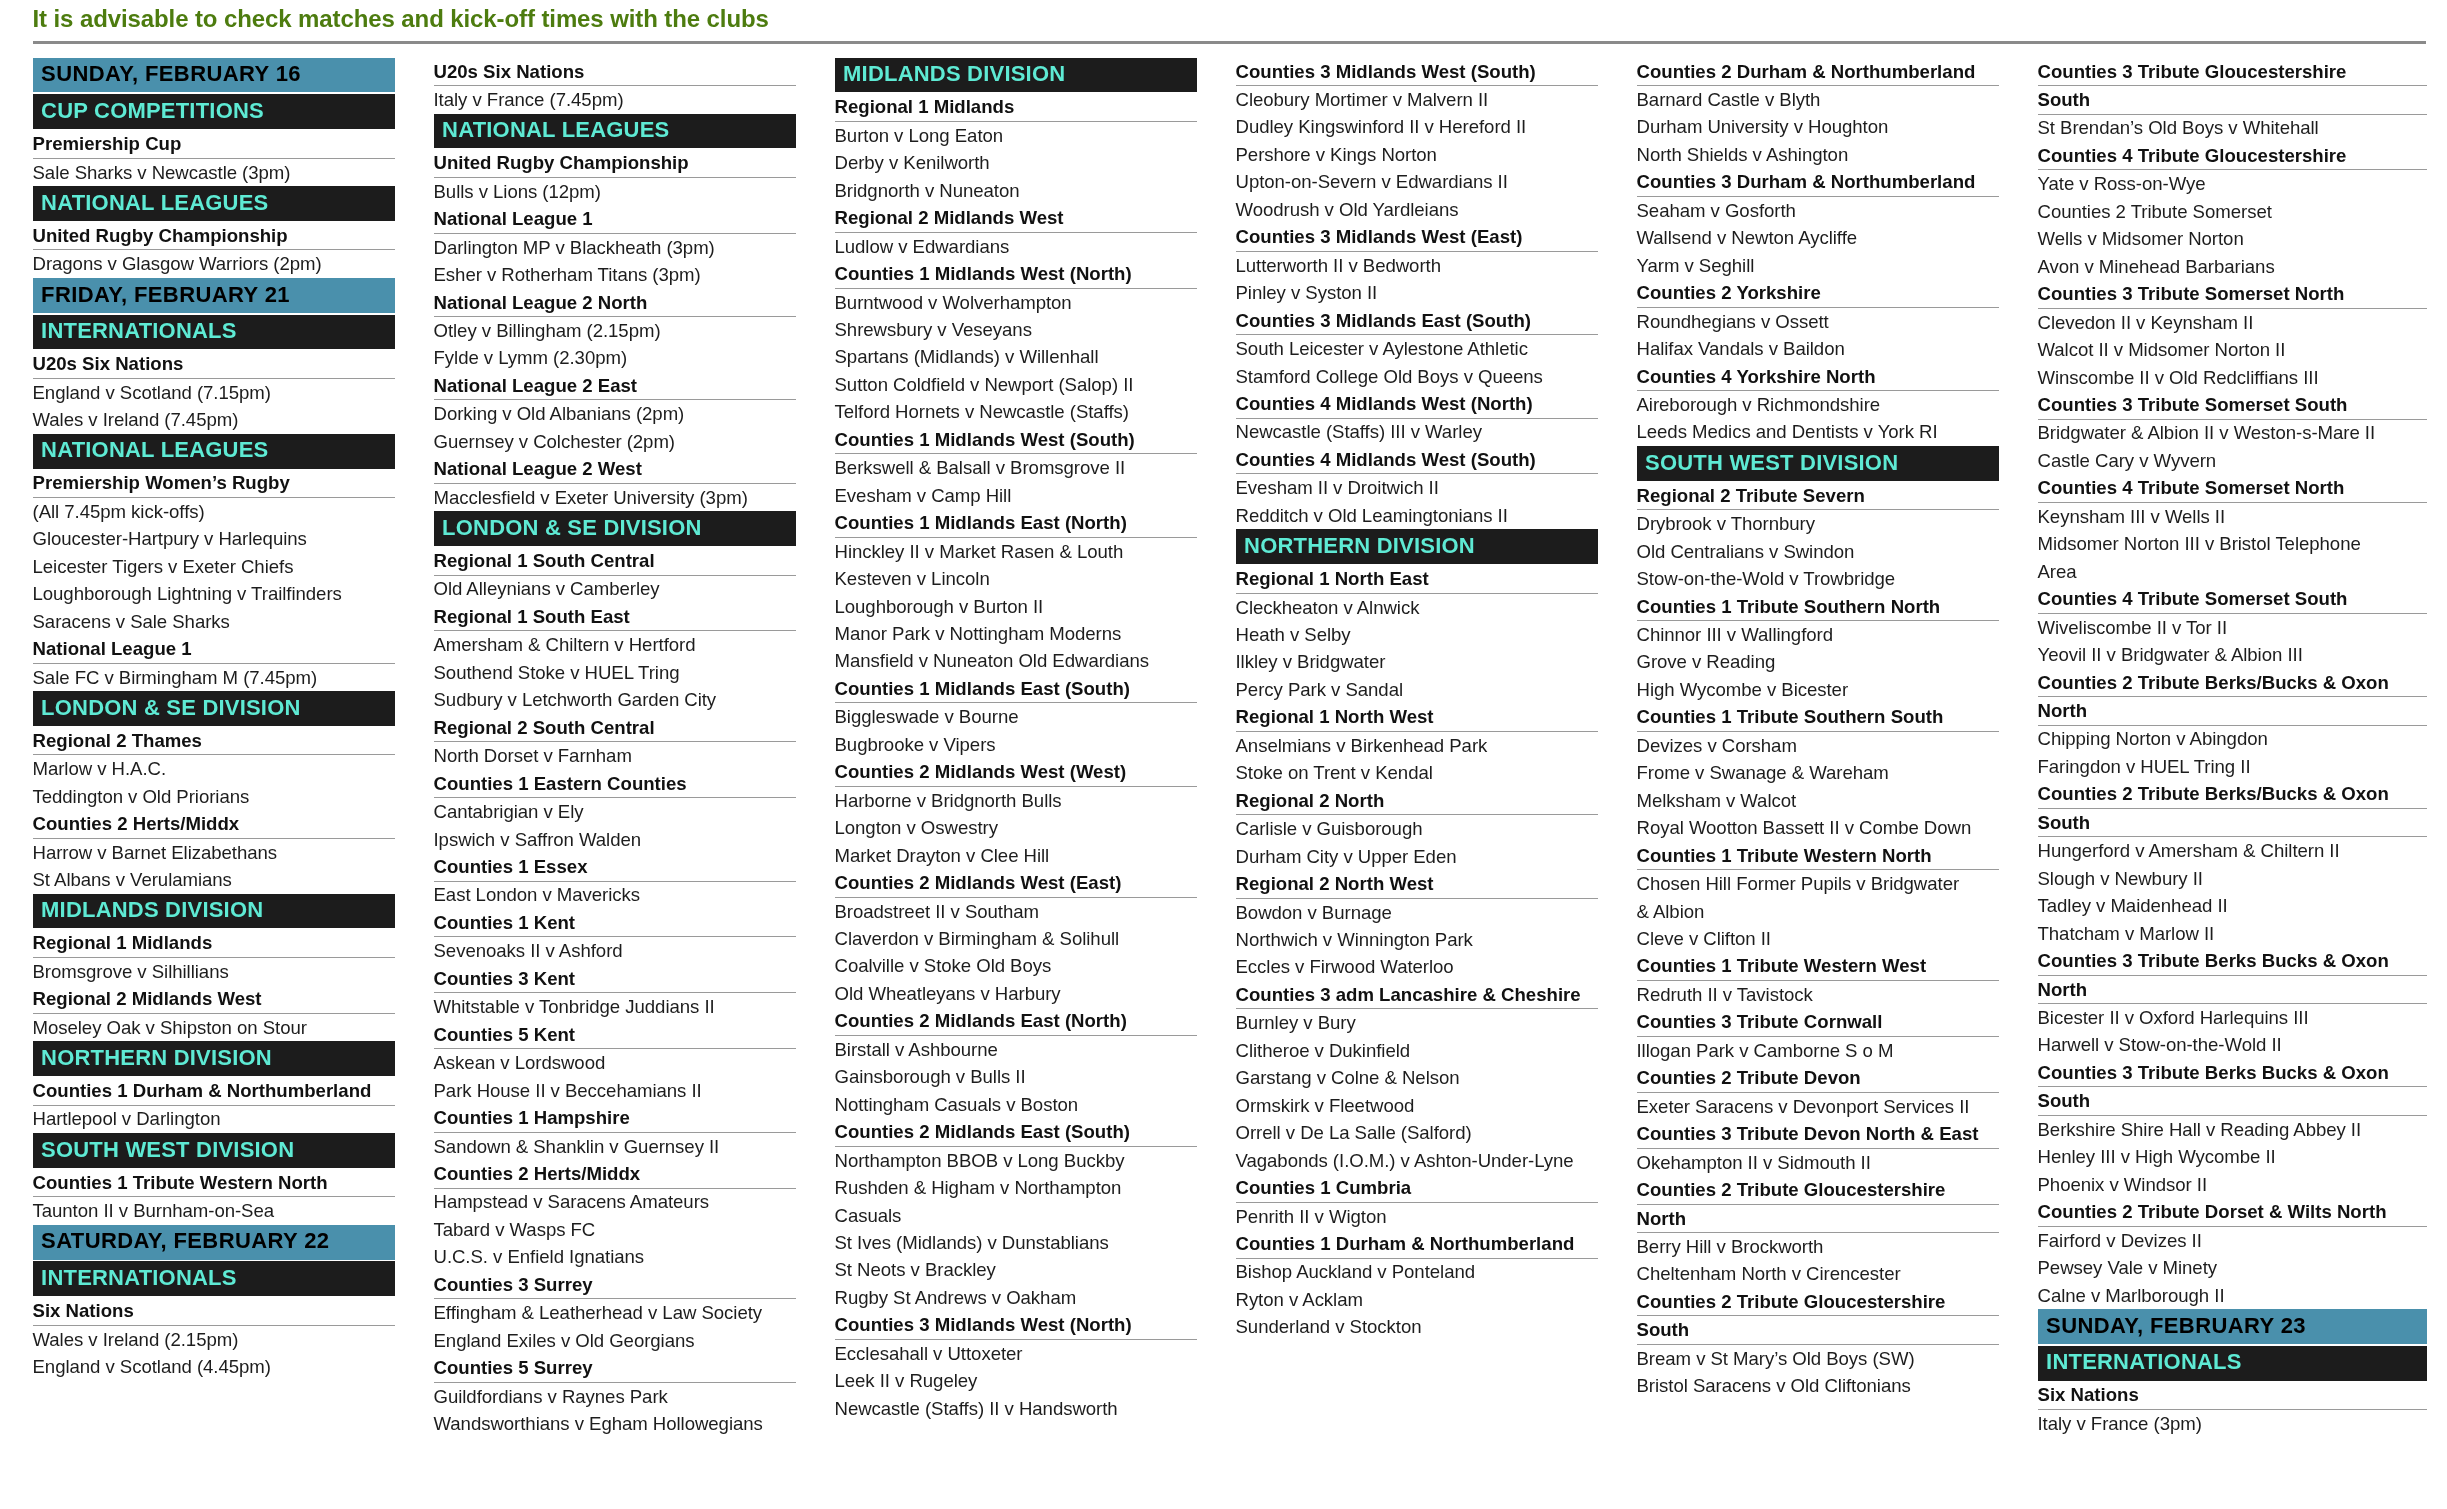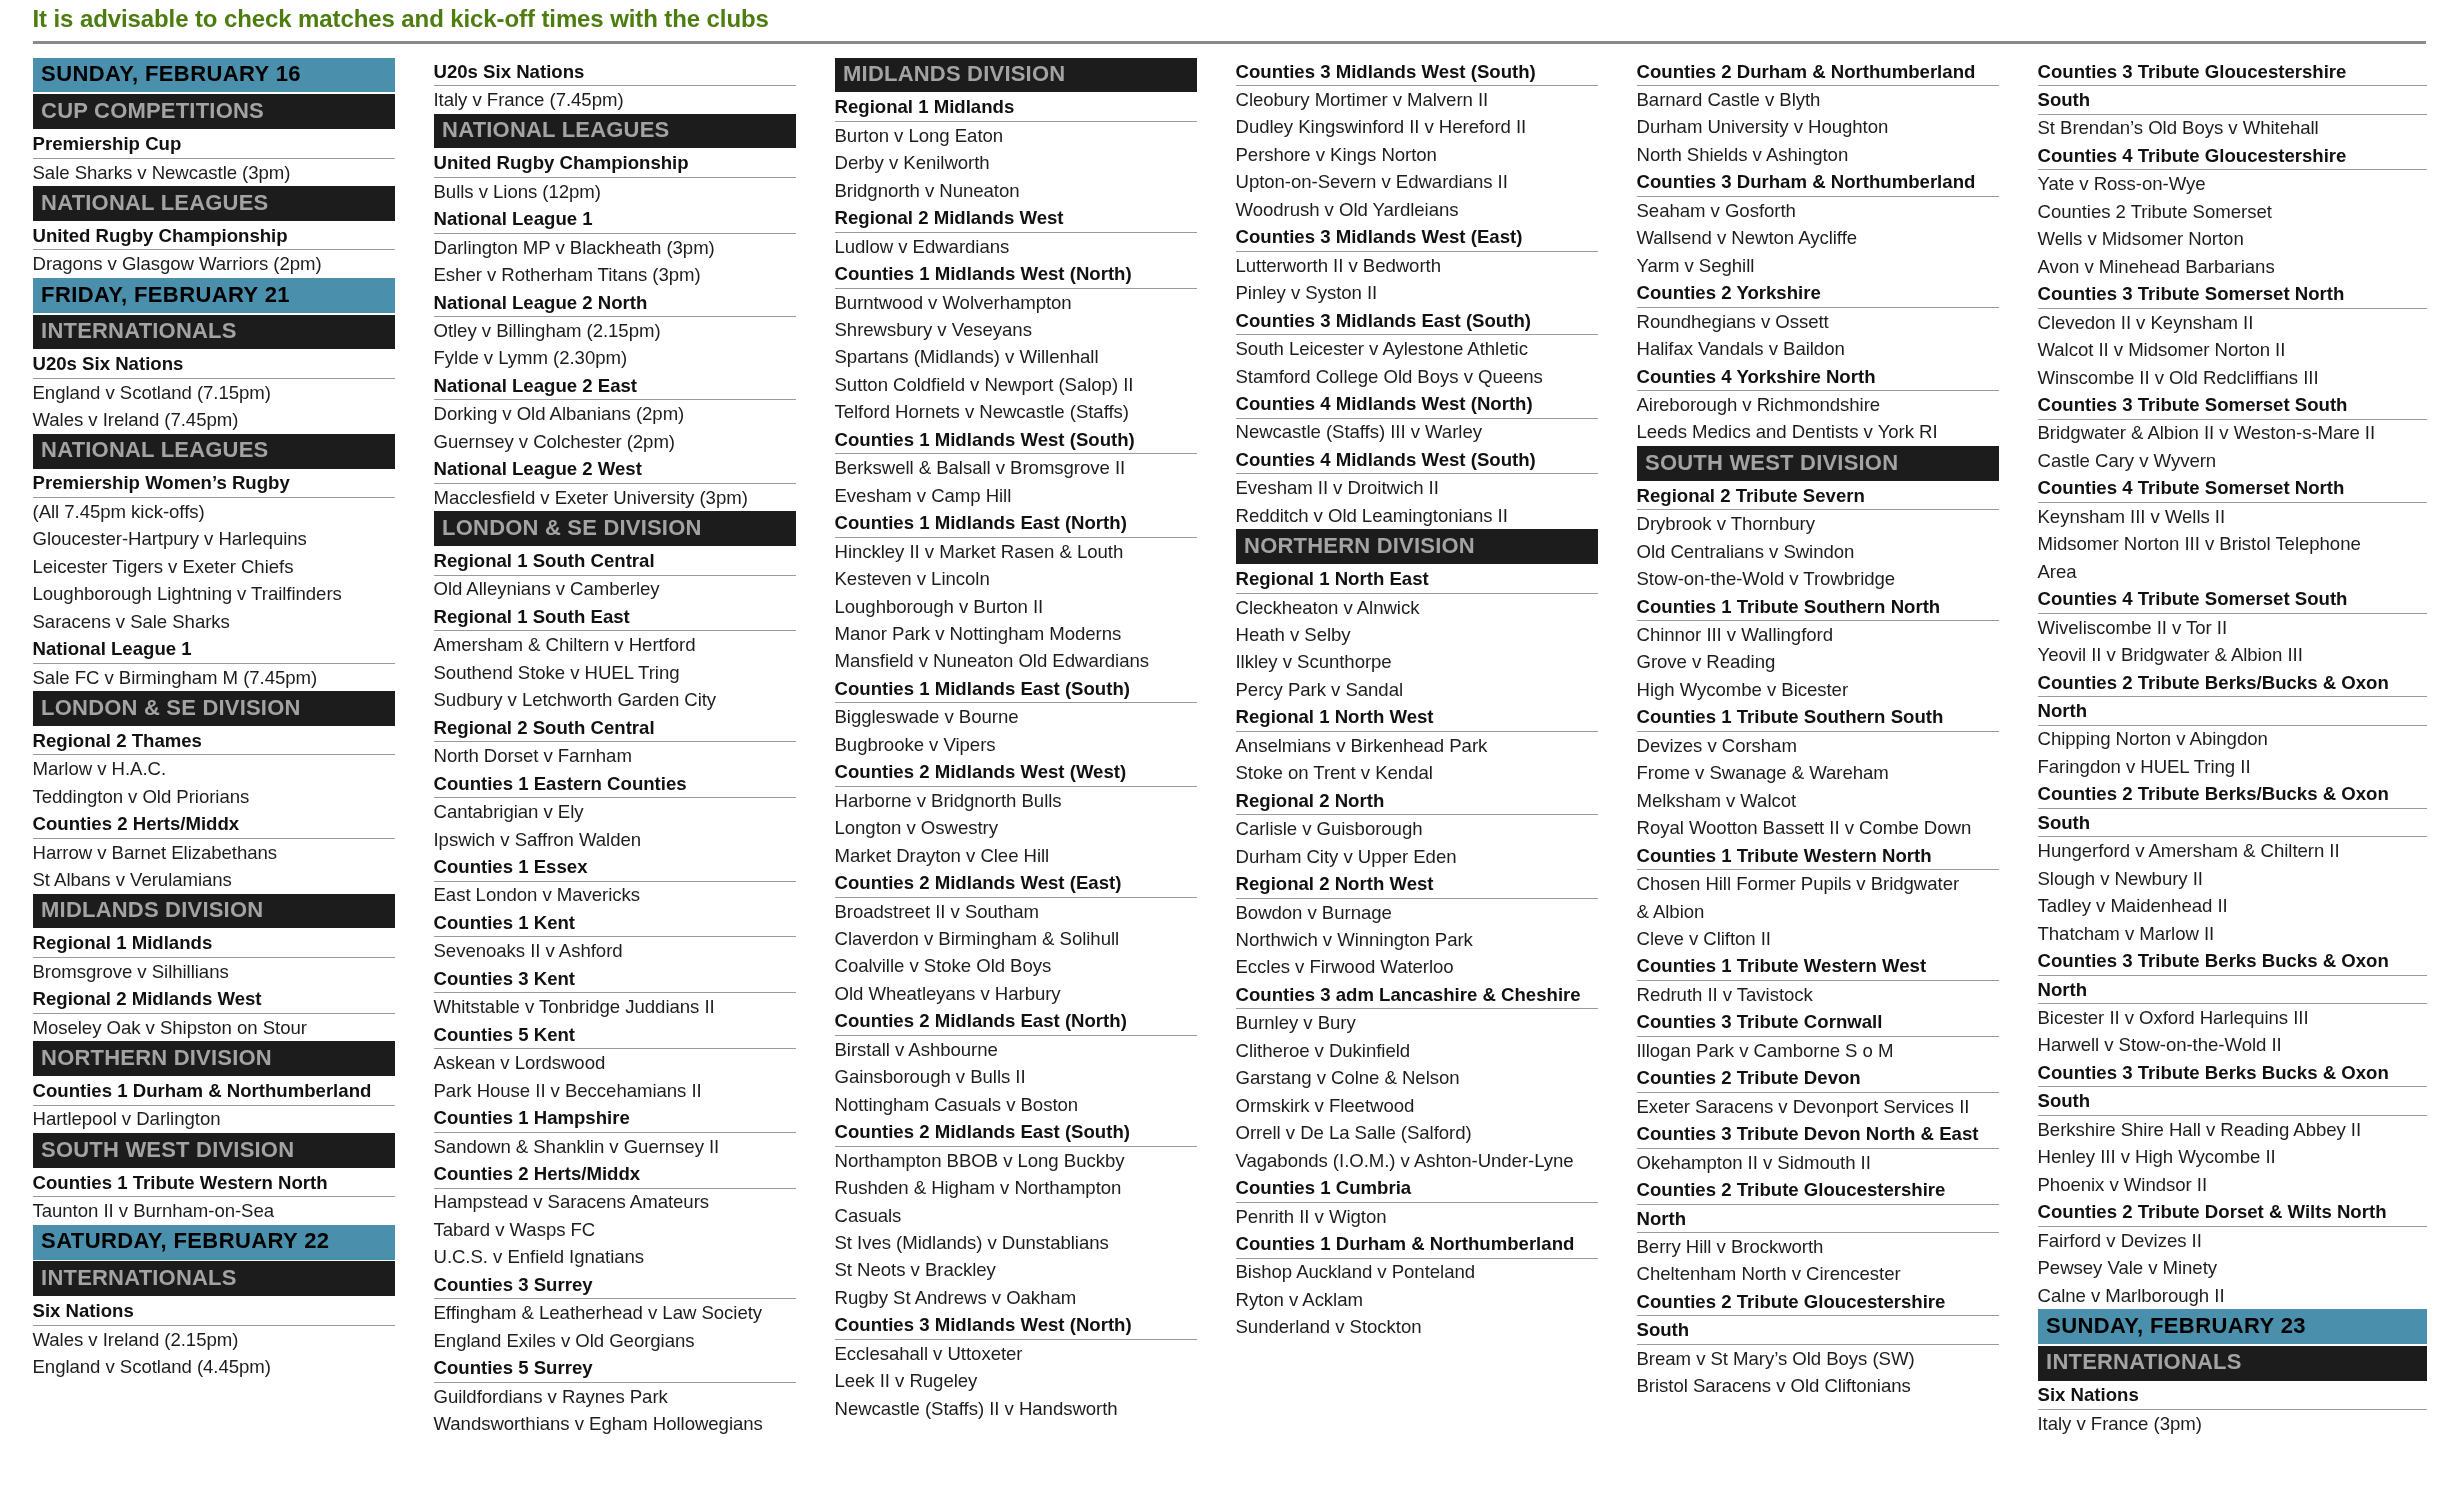--- a/index.html
+++ b/index.html
@@ -49,21 +49,21 @@
     font-size: 22px;
     font-weight: bold;
     letter-spacing: 0.4px;
     padding: 5.7px 8.6px 6.7px 8.6px;
     line-height: 1.02;
     margin-bottom: 1.9px;
     text-transform: uppercase;
   }
   .section-band {
     background: #1c1c1c;
-    color: #a3a3a3;
+    color: #5eead4;
     font-size: 22px;
     font-weight: bold;
     letter-spacing: 0.2px;
     padding: 5.7px 8.6px 6.7px 8.6px;
     line-height: 1.02;
     margin-bottom: 1px;
     text-transform: uppercase;
   }
   .league {
     font-size: 18.6px;
@@ -253,21 +253,21 @@
         <div class="fixture">Stamford College Old Boys v Queens</div>
         <div class="league">Counties 4 Midlands West (North)</div>
         <div class="fixture">Newcastle (Staffs) III v Warley</div>
         <div class="league">Counties 4 Midlands West (South)</div>
         <div class="fixture">Evesham II v Droitwich II</div>
         <div class="fixture">Redditch v Old Leamingtonians II</div>
         <div class="section-band">NORTHERN DIVISION</div>
         <div class="league">Regional 1 North East</div>
         <div class="fixture">Cleckheaton v Alnwick</div>
         <div class="fixture">Heath v Selby</div>
-        <div class="fixture">Ilkley v Scunthorpe</div>
+        <div class="fixture">Ilkley v Bridgwater</div>
         <div class="fixture">Percy Park v Sandal</div>
         <div class="league">Regional 1 North West</div>
         <div class="fixture">Anselmians v Birkenhead Park</div>
         <div class="fixture">Stoke on Trent v Kendal</div>
         <div class="league">Regional 2 North</div>
         <div class="fixture">Carlisle v Guisborough</div>
         <div class="fixture">Durham City v Upper Eden</div>
         <div class="league">Regional 2 North West</div>
         <div class="fixture">Bowdon v Burnage</div>
         <div class="fixture">Northwich v Winnington Park</div>

